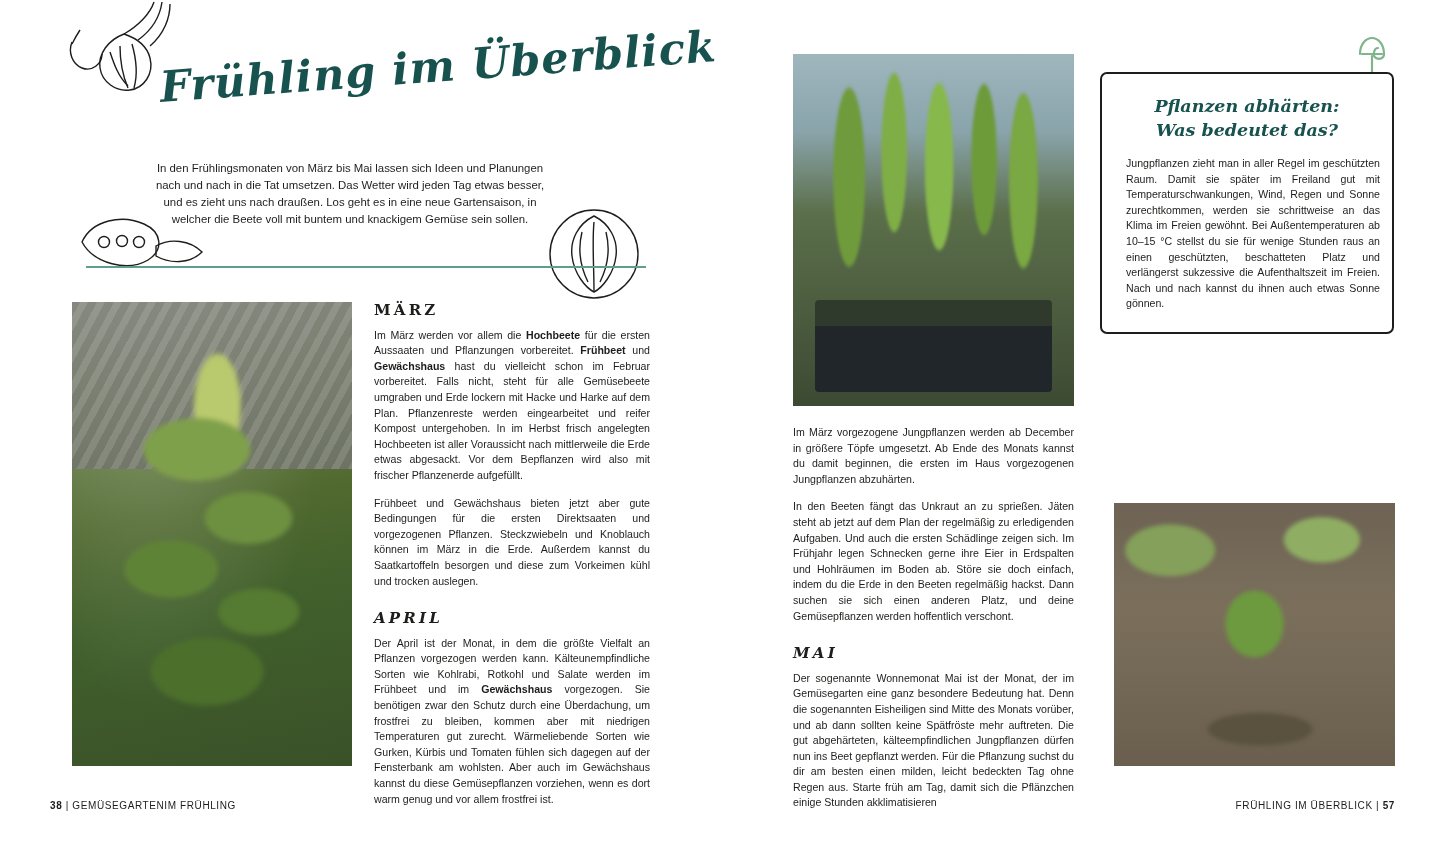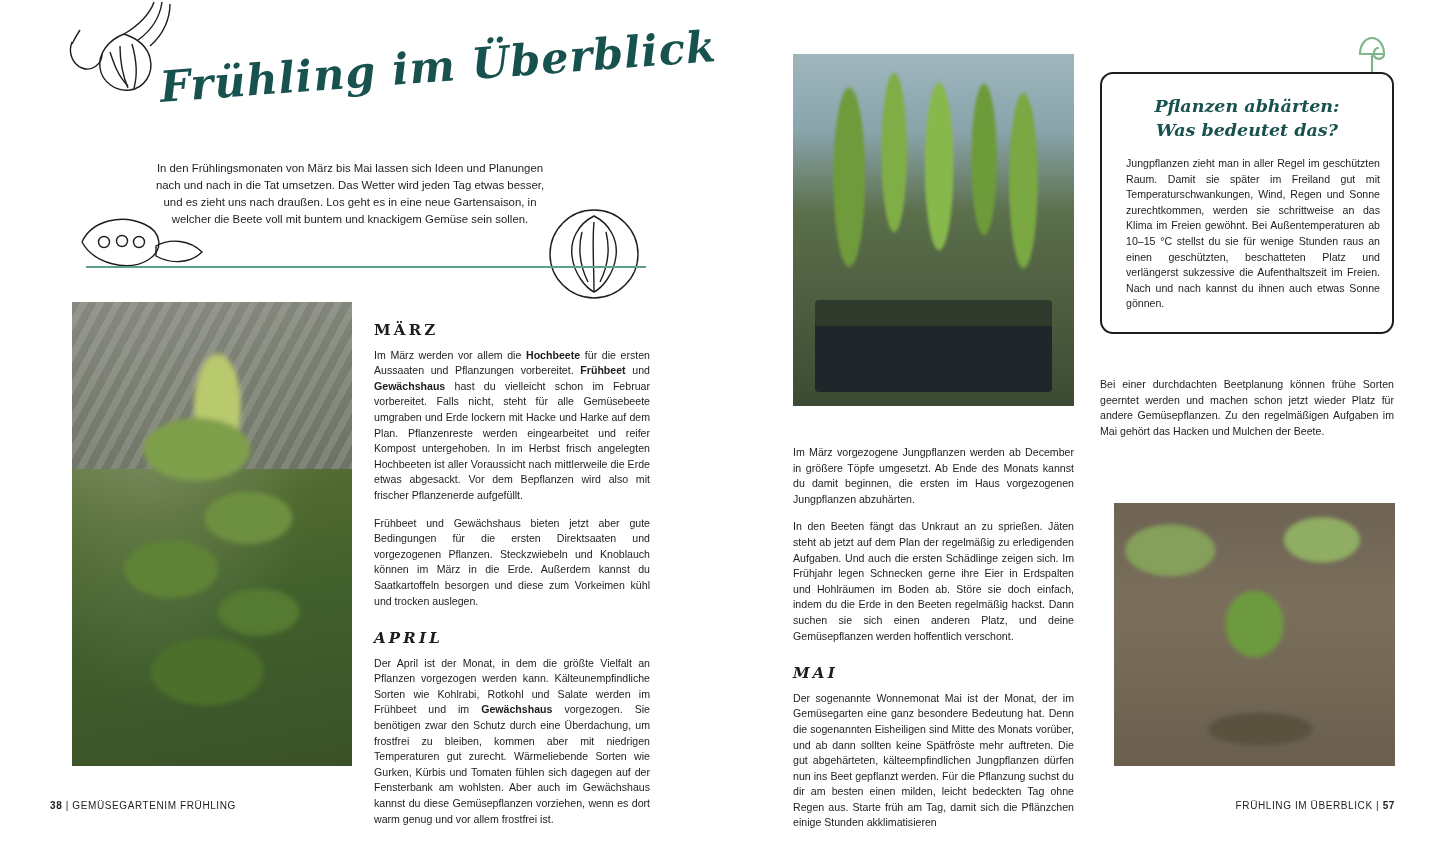--- a/index.html
+++ b/index.html
@@ -116,21 +116,20 @@
   }
 
   
   .col-text {
     position: absolute;
     width: 276px;
     font-size: 10.6px;
     line-height: 15.6px;
     text-align: justify;
     color: #1d1d1b;
-    margin-top: 20px;
   }
   .col-left-text { left: 374px; top: 303px; }
 
   .sec-head {
     font-family: "DejaVu Serif", serif;
     font-weight: bold;
     font-size: 15px;
     letter-spacing: 3.2px;
     margin: 0 0 9px 0;
     text-align: left;
@@ -211,21 +210,21 @@
   
   .callout {
     position: absolute;
     left: 378px;
     top: 72px;
     width: 294px;
     height: 262px;
     border: 2px solid #1d1d1b;
     box-sizing: border-box;
     background: #fff;
-    border-radius: 13px;
+    border-radius: 7px;
   }
   .callout-title {
     margin: 20px 26px 0 26px;
     text-align: center;
     color: #17524f;
     font-family: "DejaVu Serif", serif;
     font-style: italic;
     font-weight: bold;
     font-size: 17.5px;
     line-height: 24px;
@@ -348,21 +347,20 @@
     </div>
 
     <div class="col-text col-right-a">
       <p class="para">Im März vorgezogene Jungpflanzen werden ab December in größere Töpfe umgesetzt. Ab Ende des Monats kannst du damit beginnen, die ersten im Haus vorgezogenen Jungpflanzen abzuhärten.</p>
       <p class="para">In den Beeten fängt das Unkraut an zu sprießen. Jäten steht ab jetzt auf dem Plan der regelmäßig zu erledigenden Aufgaben. Und auch die ersten Schädlinge zeigen sich. Im Frühjahr legen Schnecken gerne ihre Eier in Erdspalten und Hohlräumen im Boden ab. Störe sie doch einfach, indem du die Erde in den Beeten regelmäßig hackst. Dann suchen sie sich einen anderen Platz, und deine Gemüsepflanzen werden hoffentlich verschont.</p>
       <h2 class="sec-head spaced">MAI</h2>
       <p class="para">Der sogenannte Wonnemonat Mai ist der Monat, der im Gemüsegarten eine ganz besondere Bedeutung hat. Denn die sogenannten Eisheiligen sind Mitte des Monats vorüber, und ab dann sollten keine Spätfröste mehr auftreten. Die gut abgehärteten, kälteempfindlichen Jungpflanzen dürfen nun ins Beet gepflanzt werden. Für die Pflanzung suchst du dir am besten einen milden, leicht bedeckten Tag ohne Regen aus. Starte früh am Tag, damit sich die Pflänzchen einige Stunden akklimatisieren</p>
     </div>
 
     <div class="col-text col-right-b">
-      <p class="para">Bei einer durchdachten Beetplanung können frühe Sorten geerntet werden und machen schon jetzt wieder Platz für andere Gemüsepflanzen. Zu den regelmäßigen Aufgaben im Mai gehört das Hacken und Mulchen der Beete.</p>
     </div>
 
     <div class="img-sprout"></div>
 
     <div class="footer footer-right">
       <span>FRÜHLING IM ÜBERBLICK</span>
       <span>|</span>
       <span class="pg">57</span>
     </div>
   </div>

